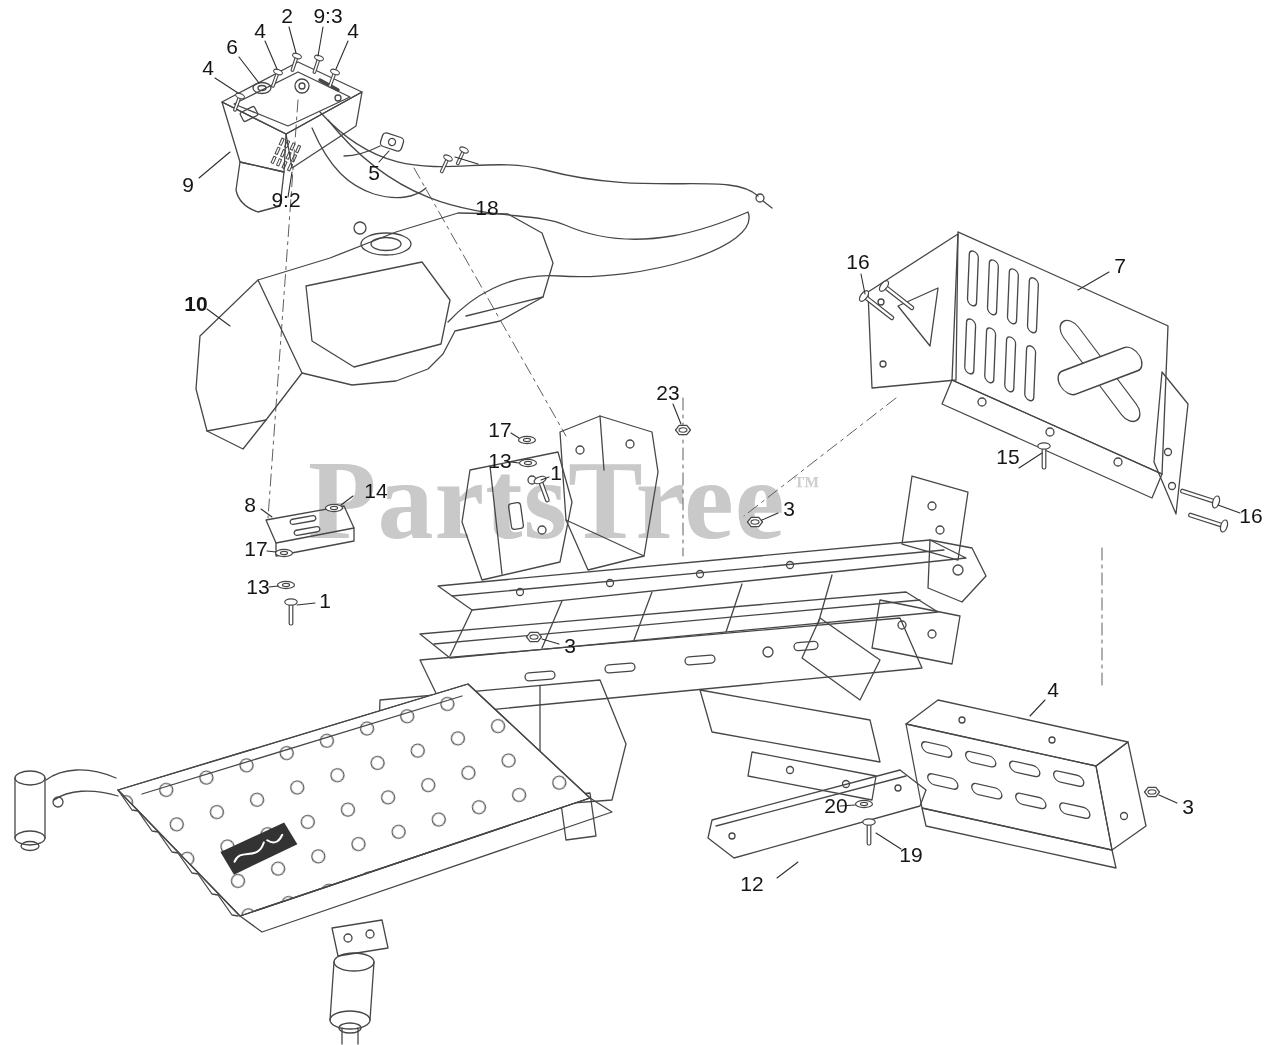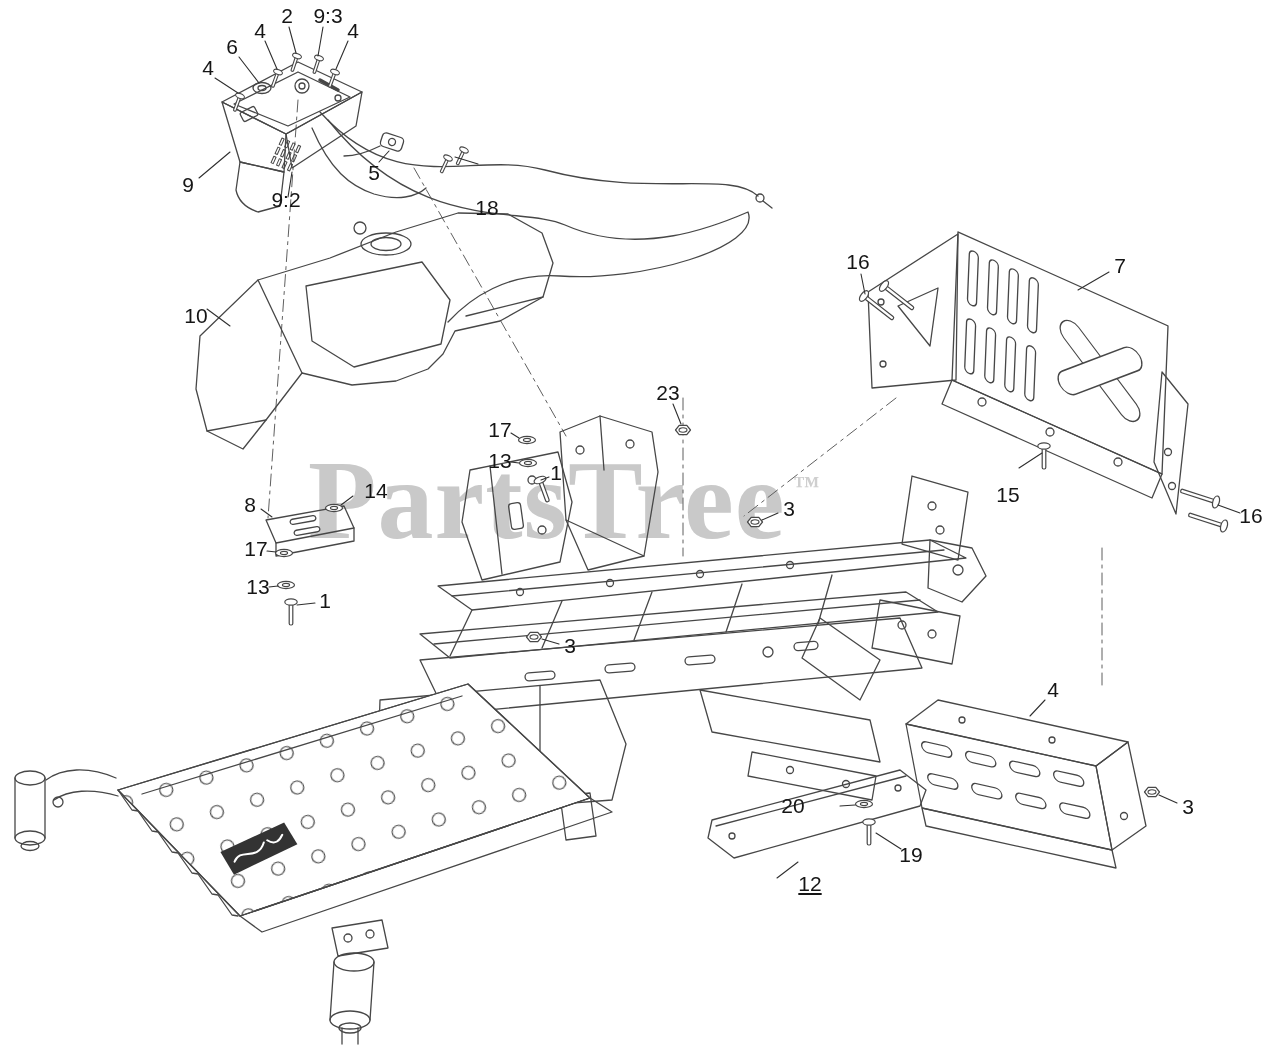--- a/index.html
+++ b/index.html
@@ -336,34 +336,34 @@
 <div class="callout" style="left: 287px; top: 16px;">2</div>
     <div class="callout" style="left: 328px; top: 16px;">9:3</div>
     <div class="callout" style="left: 260px; top: 31px;">4</div>
     <div class="callout" style="left: 353px; top: 31px;">4</div>
     <div class="callout" style="left: 232px; top: 47px;">6</div>
     <div class="callout" style="left: 208px; top: 68px;">4</div>
     <div class="callout" style="left: 188px; top: 185px;">9</div>
     <div class="callout" style="left: 286px; top: 200px;">9:2</div>
     <div class="callout" style="left: 374px; top: 173px;">5</div>
     <div class="callout" style="left: 487px; top: 172px; margin-top: 36px;">18</div>
-    <div class="callout" style="left: 196px; top: 316px;">10</div>
+    <div class="callout" style="left: 196px; top: 304px; font-weight: bold;">10</div>
     <div class="callout" style="left: 858px; top: 262px;">16</div>
     <div class="callout" style="left: 1120px; top: 266px;">7</div>
     <div class="callout" style="left: 668px; top: 393px;">23</div>
     <div class="callout" style="left: 500px; top: 430px;">17</div>
     <div class="callout" style="left: 500px; top: 461px;">13</div>
     <div class="callout" style="left: 556px; top: 473px;">1</div>
     <div class="callout" style="left: 789px; top: 509px;">3</div>
-    <div class="callout" style="left: 1008px; top: 495px;">15</div>
+    <div class="callout" style="left: 1008px; top: 457px;">15</div>
     <div class="callout" style="left: 1251px; top: 516px;">16</div>
     <div class="callout" style="left: 250px; top: 505px;">8</div>
     <div class="callout" style="left: 362px; top: 491px; margin-left: 14px;">14</div>
     <div class="callout" style="left: 256px; top: 549px;">17</div>
     <div class="callout" style="left: 258px; top: 587px;">13</div>
     <div class="callout" style="left: 325px; top: 601px;">1</div>
     <div class="callout" style="left: 570px; top: 646px;">3</div>
     <div class="callout" style="left: 1053px; top: 690px;">4</div>
-    <div class="callout" style="left: 793px; top: 806px; text-align: right;">20</div>
+    <div class="callout" style="left: 836px; top: 806px; text-align: right;">20</div>
     <div class="callout" style="left: 911px; top: 855px;">19</div>
     <div class="callout" style="left: 1188px; top: 807px;">3</div>
-    <div class="callout" style="left: 810px; top: 884px; text-decoration: underline;">12</div>
+    <div class="callout" style="left: 752px; top: 884px;">12</div>
   </div>
 
 </body></html>

